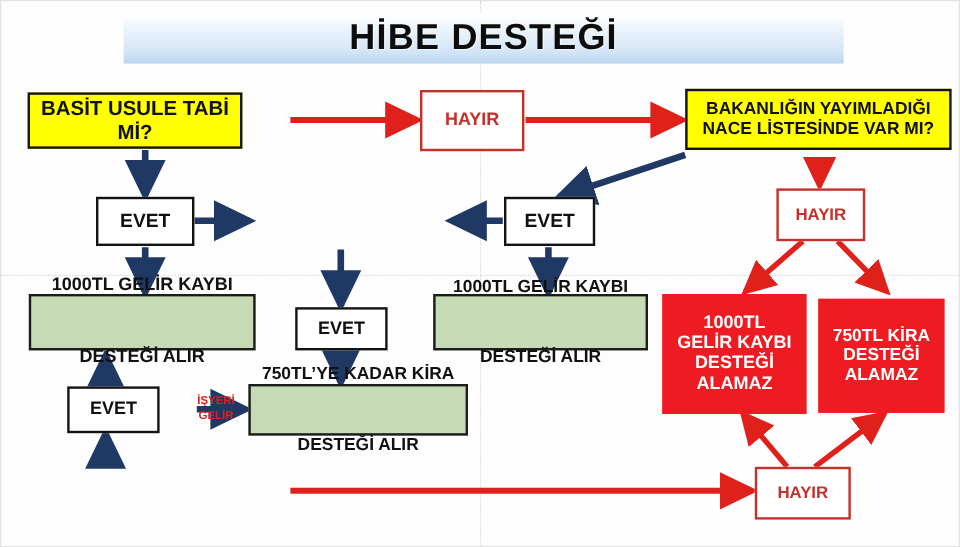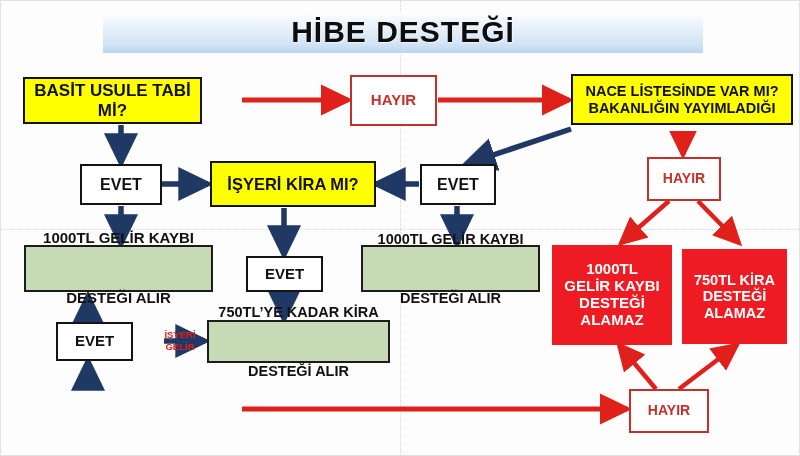--- a/index.html
+++ b/index.html
@@ -122,27 +122,26 @@
 
       <line x1="163" y1="340" x2="204" y2="340"></line>
     </g>
   </svg>
 
   <div class="node n-yellow" style="left:22px;top:76px;width:179px;height:47px;font-size:17px;">BASİT USULE TABİ Mİ?</div>
 
   <div class="node n-redout" style="left:349px;top:74px;width:87px;height:51px;font-size:15px;">HAYIR</div>
 
   <div class="node n-yellow" style="left:570px;top:73px;width:222px;height:51px;font-size:14.5px;flex-direction:column;">
+    <span>BAKANLIĞIN YAYIMLADIĞI</span>
     <span>NACE LİSTESİNDE VAR MI?</span>
-    <span>BAKANLIĞIN YAYIMLADIĞI</span>
   </div>
 
   <div class="node n-white" style="left:79px;top:163px;width:82px;height:41px;font-size:16px;">EVET</div>
 
-  <div class="node n-yellow" style="left:209px;top:160px;width:166px;height:46px;font-size:16.5px;">İŞYERİ KİRA MI?</div>
 
   <div class="node n-white" style="left:419px;top:163px;width:76px;height:41px;font-size:16px;">EVET</div>
 
   <div class="node n-redout" style="left:646px;top:156px;width:74px;height:44px;font-size:14px;">HAYIR</div>
 
   <div class="node n-green" style="left:23px;top:244px;width:189px;height:47px;font-size:15px;flex-direction:column;">
     <span>1000TL GELİR KAYBI</span>
     <span>DESTEĞİ ALIR</span>
   </div>
 

